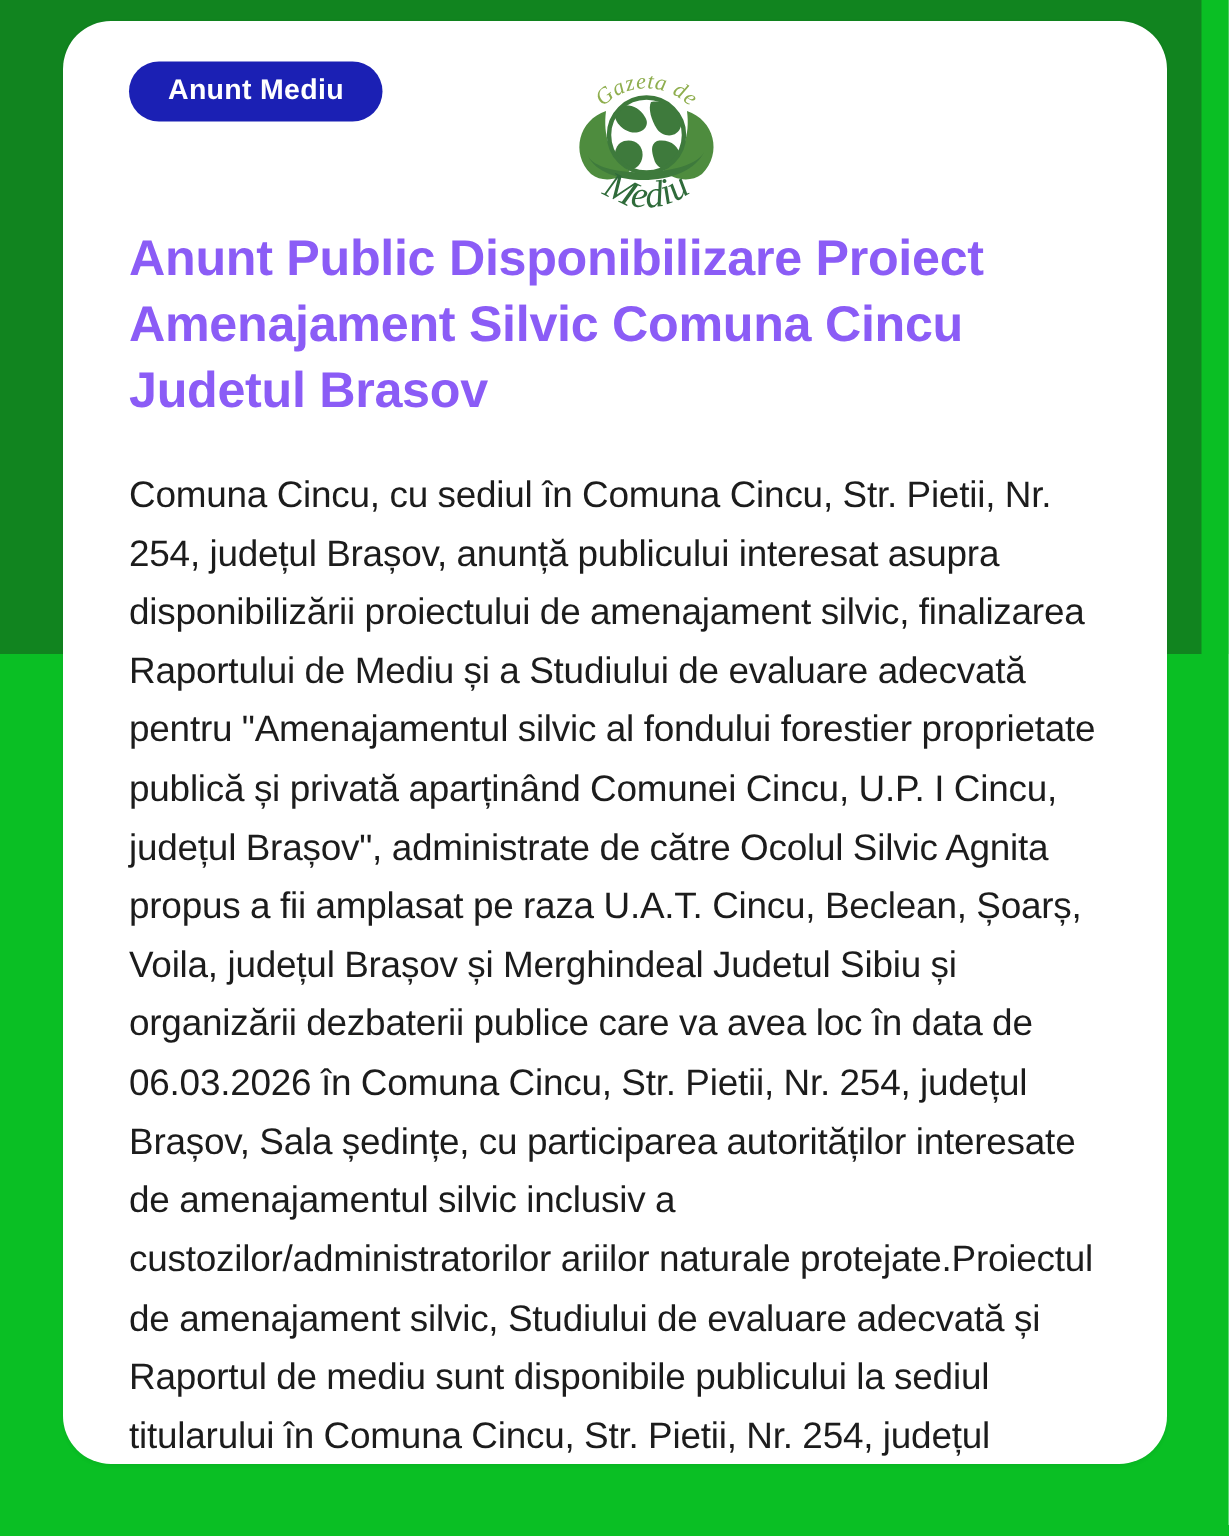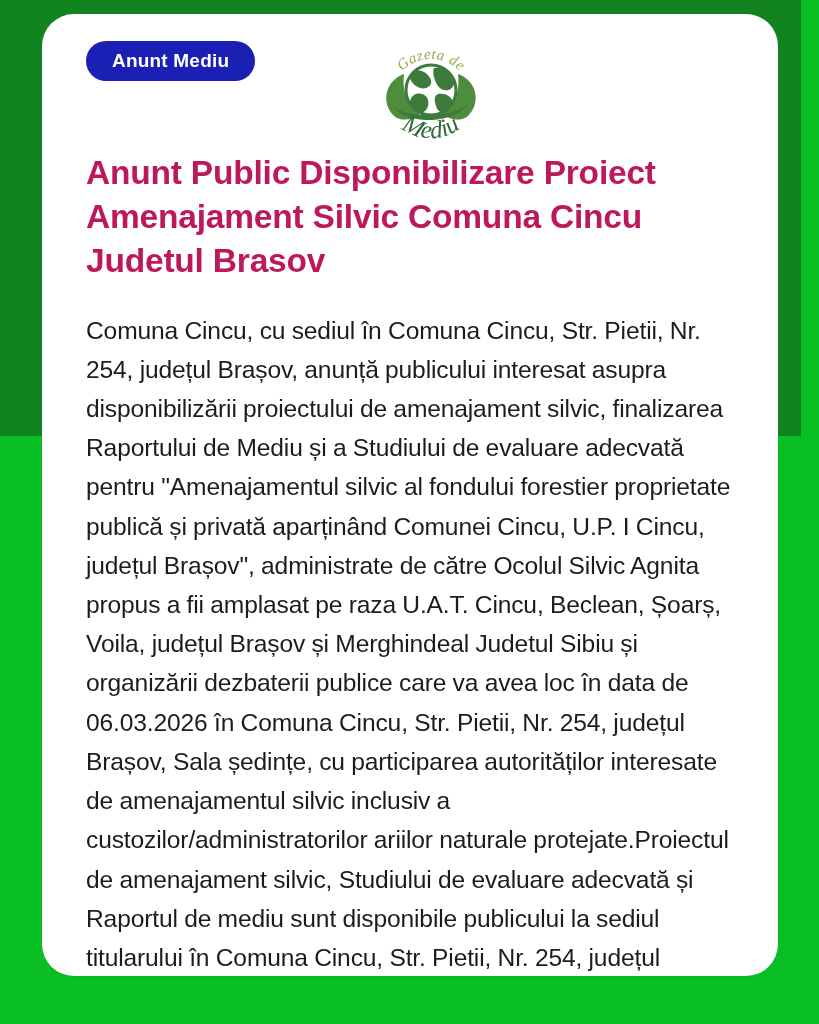--- a/index.html
+++ b/index.html
@@ -87,21 +87,21 @@
     position: absolute;
     left: 286px;
     top: -3px;
     width: 118px;
     height: 106px;
   }
   .logo svg { display: block; width: 118px; height: 106px; }
 
   
   .title {
-    color: #be185d;
+    color: #8b5cf6;
     font-size: 33.5px;
     font-weight: bold;
     line-height: 1.32;
     letter-spacing: -0.2px;
     margin: 6px 0 0 0;
     max-width: 650px;
   }
 
   
   .body-text {

